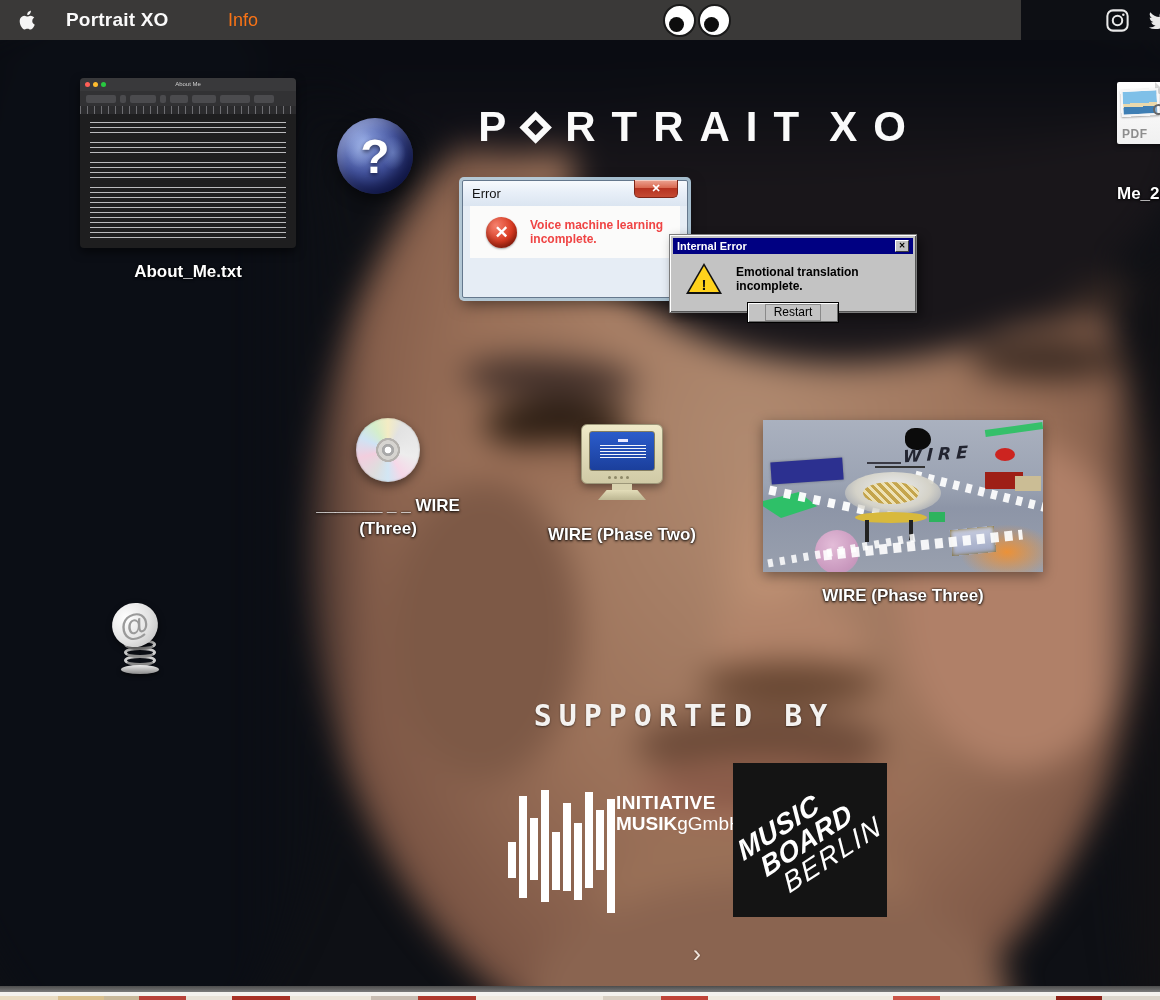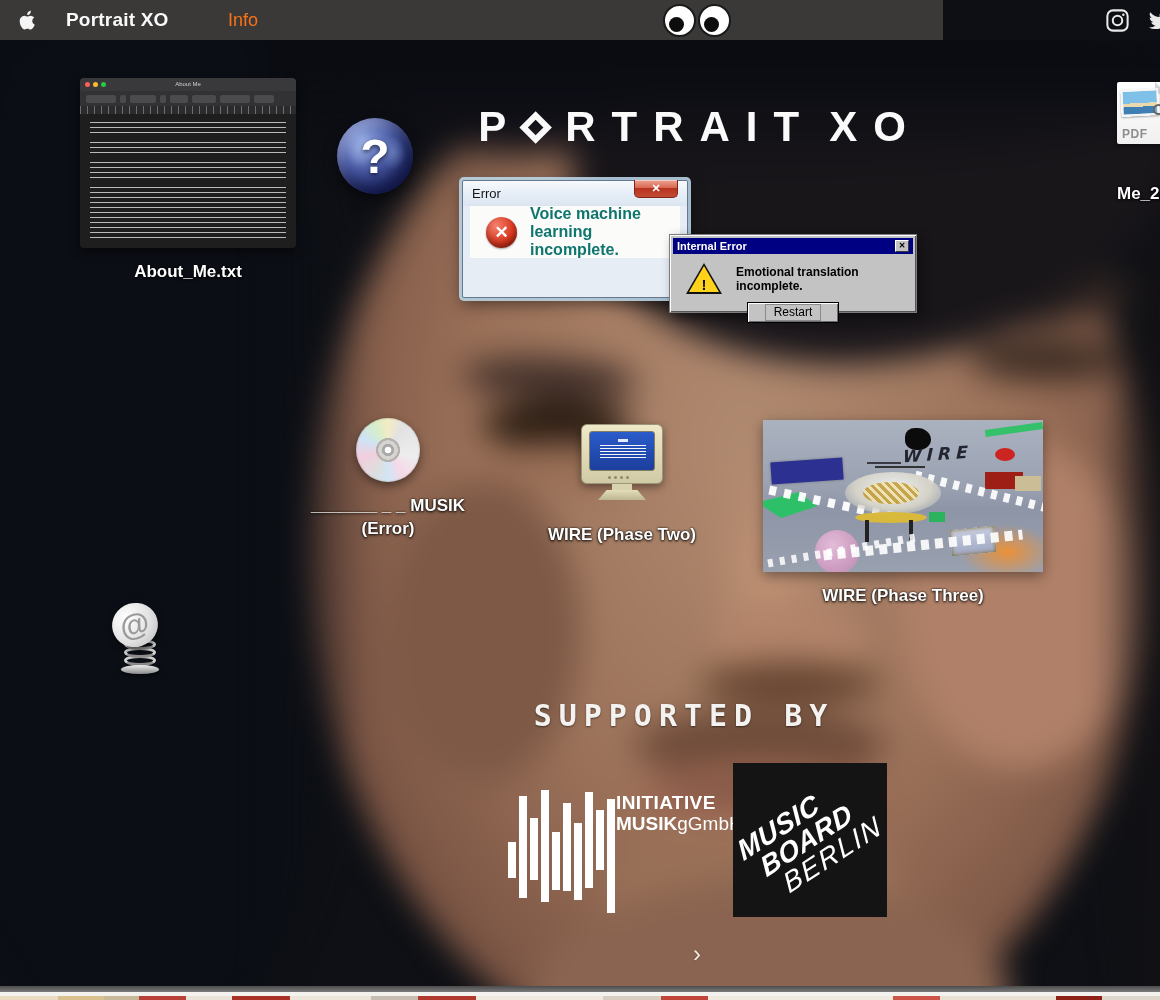--- a/index.html
+++ b/index.html
@@ -1,21 +1,21 @@
 <!DOCTYPE html>
 <html><head>
 <meta charset="utf-8">
 <style>
   * { margin:0; padding:0; box-sizing:border-box; }
   html,body { width:1160px; height:1000px; overflow:hidden; background:#0d0f14;
     font-family:"Liberation Sans", sans-serif; }
   #app { position:relative; width:1160px; height:1000px; overflow:hidden; background:#0d0f14; }
 
   
-  .menubar { position:absolute; left:0; top:0; width:943px; height:40px; background:#3a3938; z-index:50; }
+  .menubar { position:absolute; left:0; top:0; width:1021px; height:40px; background:#3a3938; z-index:50; }
   .menubar .apple { position:absolute; left:13px; top:7px; width:27px; height:27px; }
   .menubar .appname { position:absolute; left:66px; top:9px; font-size:19px; font-weight:bold; color:#fafafa; letter-spacing:.2px; }
   .menubar .info { position:absolute; left:228px; top:10px; font-size:18px; color:#f97316; }
   .eyes { position:absolute; left:663px; top:4px; display:flex; gap:2px; }
   .eye { width:33px; height:33px; background:#fff; border-radius:50%; position:relative; border:2px solid #1a1a1a; }
   .pupil { position:absolute; left:4px; bottom:3px; width:15px; height:15px; background:#0d0d0d; border-radius:50%; }
   .menubar .insta { position:absolute; left:1104px; top:7px; width:27px; height:27px; }
   .menubar .twitter { position:absolute; left:1146px; top:8px; width:28px; height:24px; }
 
   
@@ -94,21 +94,21 @@
   .dlg1 .close { position:absolute; top:-1px; right:9px; width:44px; height:18px;
       background:linear-gradient(#eda493 0%, #d96a52 45%, #b63320 50%, #c44a33 100%);
       border:1px solid #7e2517; border-top:none; border-radius:0 0 5px 5px; color:#fff; font-size:11px; font-weight:bold;
       display:flex; align-items:center; justify-content:center; box-shadow:inset 0 1px 0 rgba(255,255,255,.45); cursor:default; }
   .dlg1 .bd { position:absolute; left:7px; right:7px; top:25px; bottom:39px; background:#fbfbfa;
       display:flex; align-items:center; padding-left:16px; gap:13px; }
   .erricon { width:31px; height:31px; border-radius:50%; flex:none;
       background:radial-gradient(circle at 32% 28%, #f5816d, #da3b22 55%, #8e1202);
       box-shadow:inset 0 -4px 6px rgba(0,0,0,.3), 0 1px 2px rgba(0,0,0,.35);
       color:#fff; font-weight:bold; font-size:17px; display:flex; align-items:center; justify-content:center; }
-  .dlg1 .msg { font-size:16px; font-weight:bold; color:#0f766e; }
+  .dlg1 .msg { font-size:12px; font-weight:bold; color:#ef4444; }
   .dlg1 .ft { position:absolute; left:7px; right:7px; bottom:7px; height:32px; background:#f1f3f6;
       border-top:1px solid #dde2e9; display:flex; align-items:center; justify-content:flex-end; padding-right:12px; }
   .btn-ok { width:64px; height:21px; font-size:12px; color:#1c1c1c; text-align:center; line-height:19px;
       background:linear-gradient(#f7f7f7,#e9e9e9 48%,#d8d8d8 52%,#d3d3d3); border:1px solid #7b8a9c; border-radius:3px; }
 
   
   .dlg2 { position:absolute; left:669px; top:194px; width:248px; height:79px; z-index:9; background:#c3c3c3;
       border:1px solid #7c7c7c; box-shadow:inset 1px 1px 0 #ffffff, inset -1px -1px 0 #565656, 4px 4px 10px rgba(0,0,0,.45); }
   .dlg2 .tb { margin:3px; height:16px; background:#000082; color:#fff; font-weight:bold; font-size:11px;
       display:flex; align-items:center; padding:0 4px; }
@@ -366,22 +366,22 @@
         </div>
         <span class="msg">Emotional translation incomplete.</span>
       </div>
       <div class="btn-restart">
         <span>Restart</span>
       </div>
     </div>
 
     <div class="cd"></div>
     <div class="iconlabel" style="left:300px; top:454px; width:176px; line-height:23px;">
-      <div>_______ _ _ MUSIK</div>
-      <div>(Error)</div>
+      <div>_______ _ _ WIRE</div>
+      <div>(Three)</div>
     </div>
 
     <div class="crt">
       <div class="mon">
           <div class="scr">
         <div class="chip"></div>
             <div class="lines"></div>
           </div>
         <div class="btns">
             <i></i>

